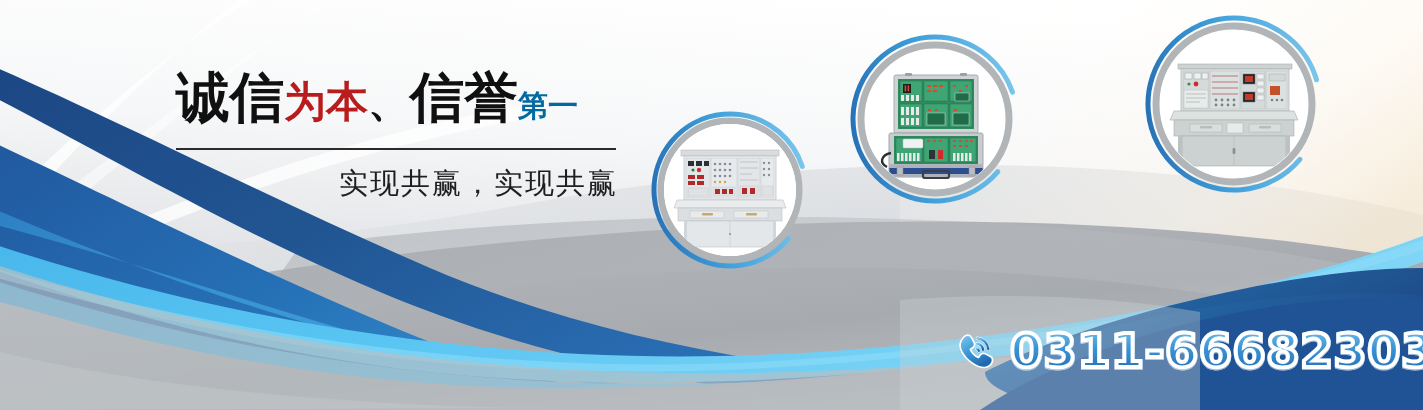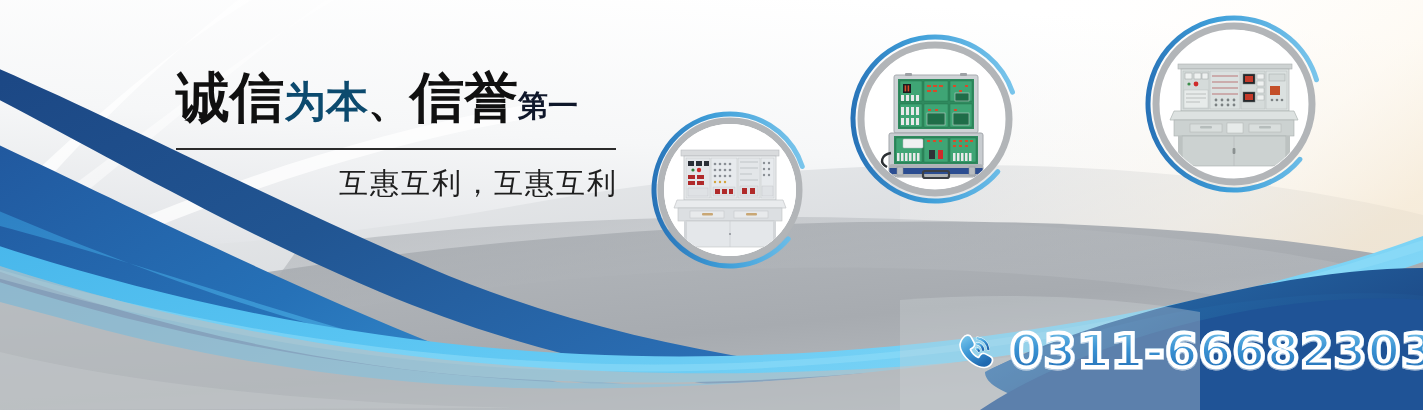--- a/index.html
+++ b/index.html
@@ -26,22 +26,22 @@
   .slogan-main{
     font-family:"DejaVu Sans","Liberation Sans",sans-serif;
     font-size:54px;
     font-weight:bold;
     line-height:72px;
     letter-spacing:0px;
     white-space:nowrap;
     color:#101010;
   }
   .slogan-main .big{font-size:54px;text-align:right;}
-  .slogan-main .blue-lg{color:#0c4a6e;font-size:42px;}
-  .slogan-main .blue-sm{color:#0f172a;font-size:30px;font-family:Liberation Serif, serif;}
+  .slogan-main .blue-lg{color:#b91c1c;font-size:42px;}
+  .slogan-main .blue-sm{color:#0369a1;font-size:30px;font-family:Liberation Serif, serif;}
   .slogan-main .dun{font-size:42px;color:#101010;}
   .slogan-rule{
     margin-top:6px;
     width:440px;
     height:2px;
     background:#2b2b2b;
   }
   .slogan-sub{
     margin-top:14px;
     text-align:right;
@@ -238,21 +238,21 @@
     <path d="M0,352 C140,386 330,404 520,408 L0,410 Z" fill="#c6cacd" opacity=".45"></path>
 
     <path d="M900,300 C1000,292 1110,296 1200,312 L1200,410 L900,410 Z" fill="#cfd3d7" opacity=".35"></path>
   </svg>
 
   <div class="slogan">
     <div class="slogan-main">
       <span class="big">诚信</span><span class="blue-lg">为本</span><span class="dun">、</span><span class="big">信誉</span><span class="blue-sm">第一</span>
     </div>
     <div class="slogan-rule"></div>
-    <div class="slogan-sub">互惠互利，互惠互利</div>
+    <div class="slogan-sub">实现共赢，实现共赢</div>
   </div>
 
   <div class="circle c1">
     <svg width="160" height="160" viewBox="0 0 160 160" style="position:absolute;left:0;top:0;">
       <defs>
         <linearGradient id="arc1" x1="0" y1="1" x2="1" y2="0">
           <stop offset="0%" stop-color="#1d5ea8"></stop>
           <stop offset="45%" stop-color="#3f9fd9"></stop>
           <stop offset="100%" stop-color="#8fd3f2"></stop>
         </linearGradient>

